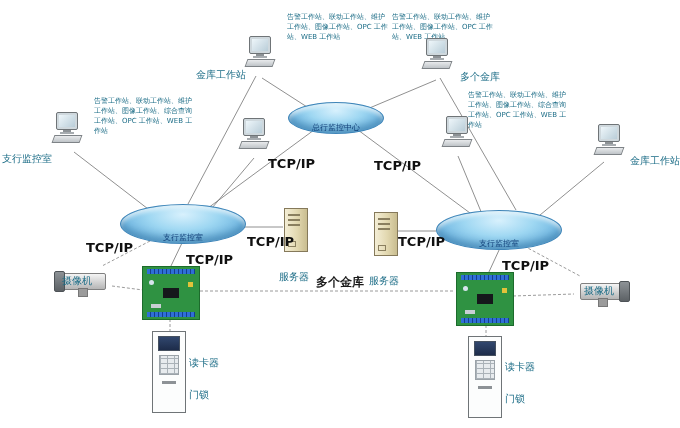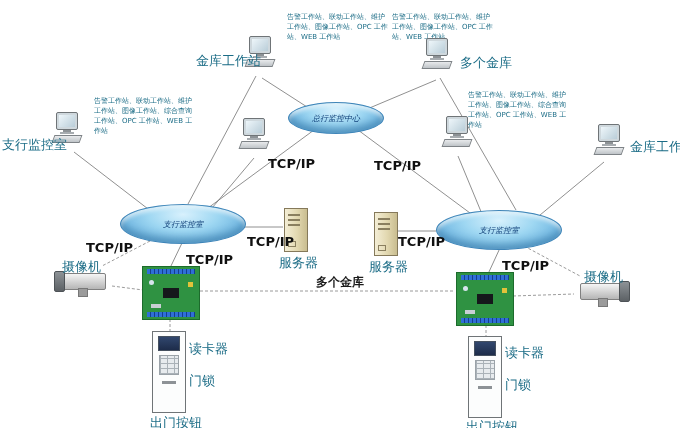--- a/index.html
+++ b/index.html
@@ -1,27 +1,27 @@
 <!DOCTYPE html>
 <html><head>
 <meta charset="utf-8">
 <style>
   html,body{margin:0;padding:0;background:#fff;font-family:"DejaVu Sans",sans-serif;}
   #stage{position:relative;width:680px;height:428px;background:#ffffff;overflow:hidden;}
   #wires{position:absolute;left:0;top:0;width:680px;height:428px;}
 
   .note{position:absolute;font-size:7px;line-height:1.45;color:#1b6c86;width:104px;}
-  .lbl{position:absolute;font-size:13px;color:#1b6c86;white-space:nowrap;}
+  .lbl{position:absolute;font-size:10px;color:#1b6c86;white-space:nowrap;margin-top:16px;}
   .tcp{position:absolute;font-size:13px;font-weight:bold;color:#101010;white-space:nowrap;}
   .vault{position:absolute;font-size:12px;color:#1b1b1b;white-space:nowrap;font-weight:bold;}
 
   .ellipse{position:absolute;border-radius:50%;border:1px solid #3f85b8;
     background:radial-gradient(ellipse at 50% 25%, #d8f1fd 0%, #9ed7f2 40%, #5ea9da 85%, #4e97c8 100%);
     box-shadow:inset 0 -5px 7px rgba(23,82,130,.35), inset 0 3px 4px rgba(255,255,255,.7);
-    display:flex;align-items:center;justify-content:center;font-style:italic;}
+    display:flex;align-items:flex-end;justify-content:center;}
   .ellipse span{font-size:8px;color:#103f78;}
 
   .pc{position:absolute;width:34px;}
   .pc .mon{width:22px;height:18px;margin:0 auto;border:1px solid #6f7477;background:#cfd8dd;border-radius:2px;padding:2px;box-sizing:border-box;}
   .pc .mon i{display:block;width:100%;height:100%;background:linear-gradient(135deg,#eef6fa,#b9cdd8);}
   .pc .stand{width:8px;height:2px;margin:0 auto;background:#8d9296;}
   .pc .base{width:14px;height:2px;margin:0 auto;background:#a7acb0;}
   .pc .kb{width:26px;height:6px;margin:1px auto 0;background:linear-gradient(#e8eaec,#bfc4c8);border:1px solid #7e8387;transform:skewX(-20deg);}
 
   .server{position:absolute;width:22px;height:42px;border:1px solid #85795a;

